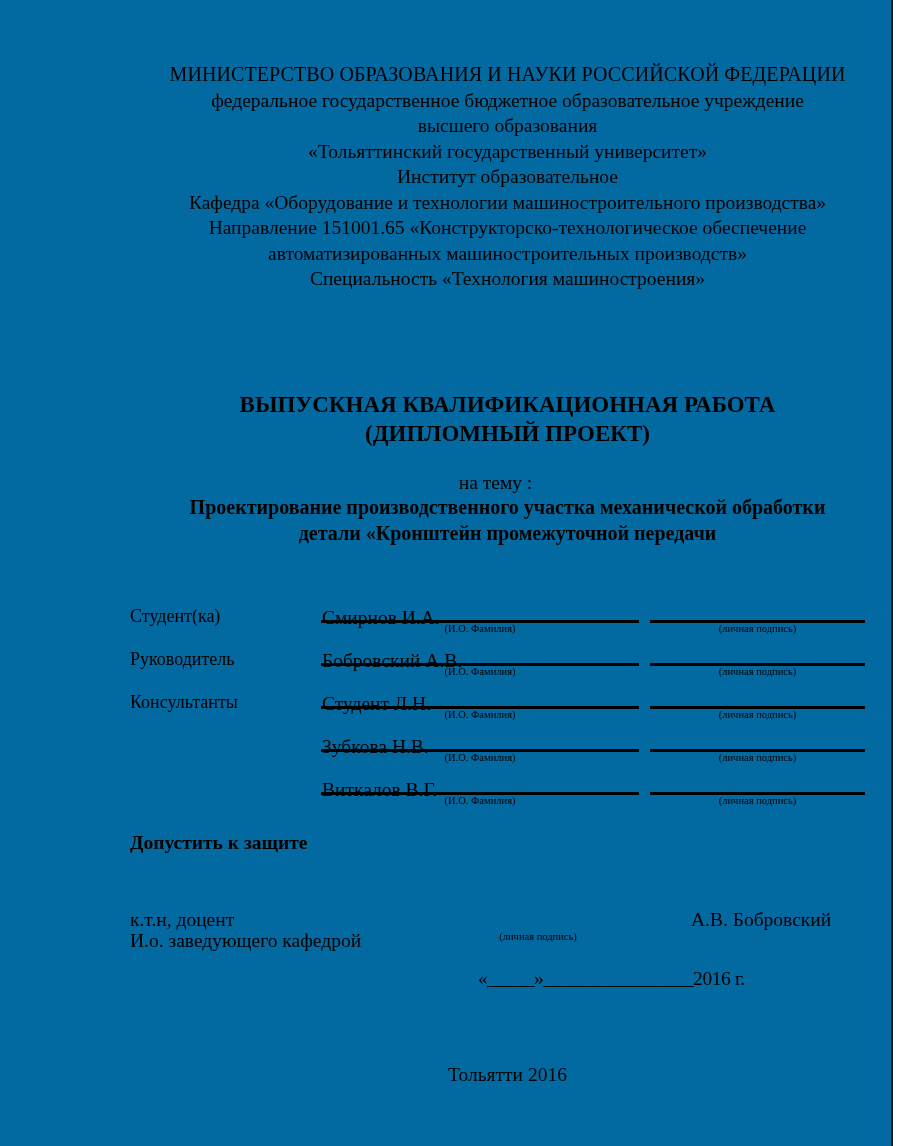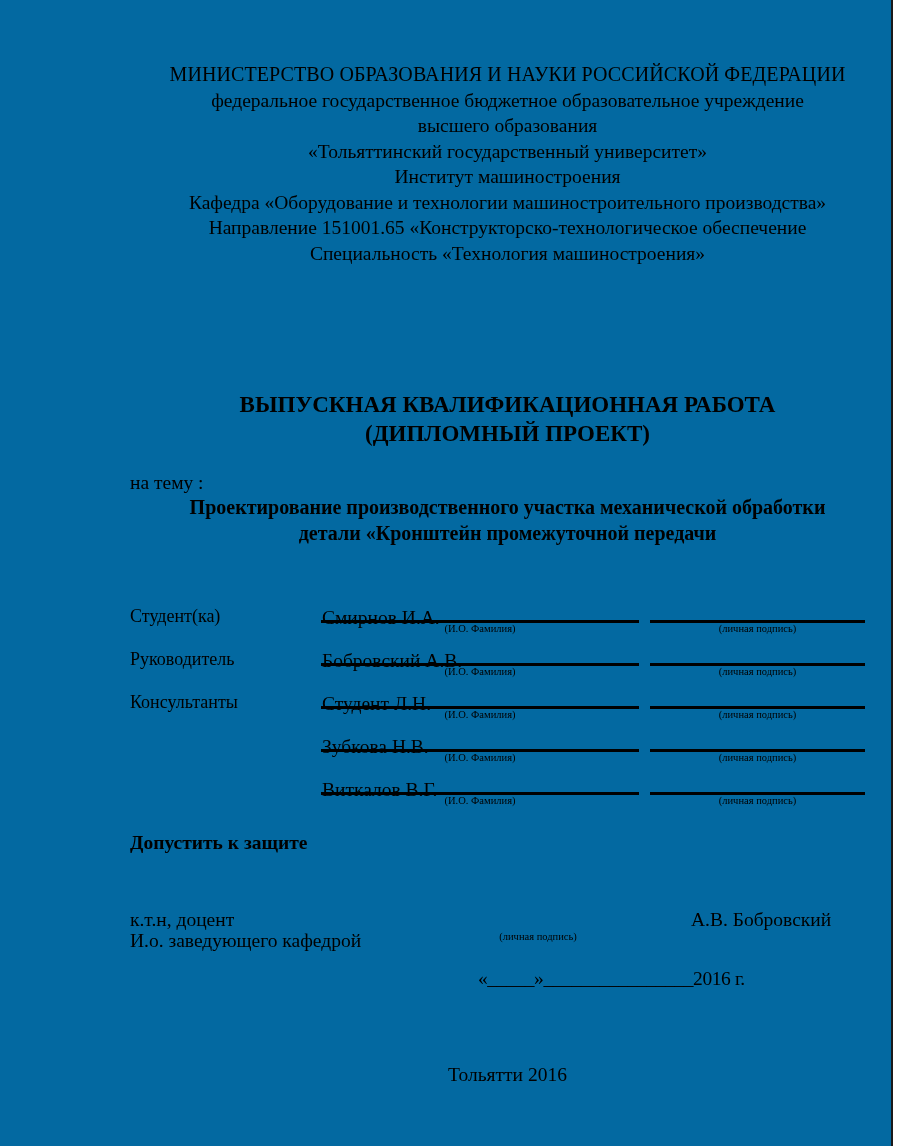--- a/index.html
+++ b/index.html
@@ -59,22 +59,23 @@
     width: 755px;
     text-align: center;
     font-size: 23px;
     font-weight: bold;
     line-height: 29px;
   }
 
   .topic-label {
     position: absolute;
     top: 470px;
-    left: 130px;
-    width: 755px;
+    left: 118px;
+    width: 755px;
+    text-align: center;
     font-size: 19.5px;
     line-height: 25px;
   }
 
   .topic-title {
     position: absolute;
     top: 494px;
     left: 140px;
     width: 735px;
     text-align: center;
@@ -212,23 +213,24 @@
 </head>
 <body>
 
 <div class="page">
 
   <div class="header-block">
     <div class="line caps">МИНИСТЕРСТВО ОБРАЗОВАНИЯ И НАУКИ РОССИЙСКОЙ ФЕДЕРАЦИИ</div>
     <div class="line">федеральное государственное бюджетное образовательное учреждение</div>
     <div class="line">высшего образования</div>
     <div class="line">«Тольяттинский государственный университет»</div>
-    <div class="line">Институт машиностроения</div>
+    <div class="line">Институт образовательное</div>
     <div class="line">Кафедра «Оборудование и технологии машиностроительного производства»</div>
     <div class="line">Направление 151001.65 «Конструкторско-технологическое обеспечение</div>
+    <div class="line">автоматизированных машиностроительных производств»</div>
     <div class="line">Специальность «Технология машиностроения»</div>
   </div>
 
   <div class="work-title">
     <div>ВЫПУСКНАЯ КВАЛИФИКАЦИОННАЯ РАБОТА</div>
     <div>(ДИПЛОМНЫЙ ПРОЕКТ)</div>
   </div>
 
   <div class="topic-label">на тему :</div>
 

